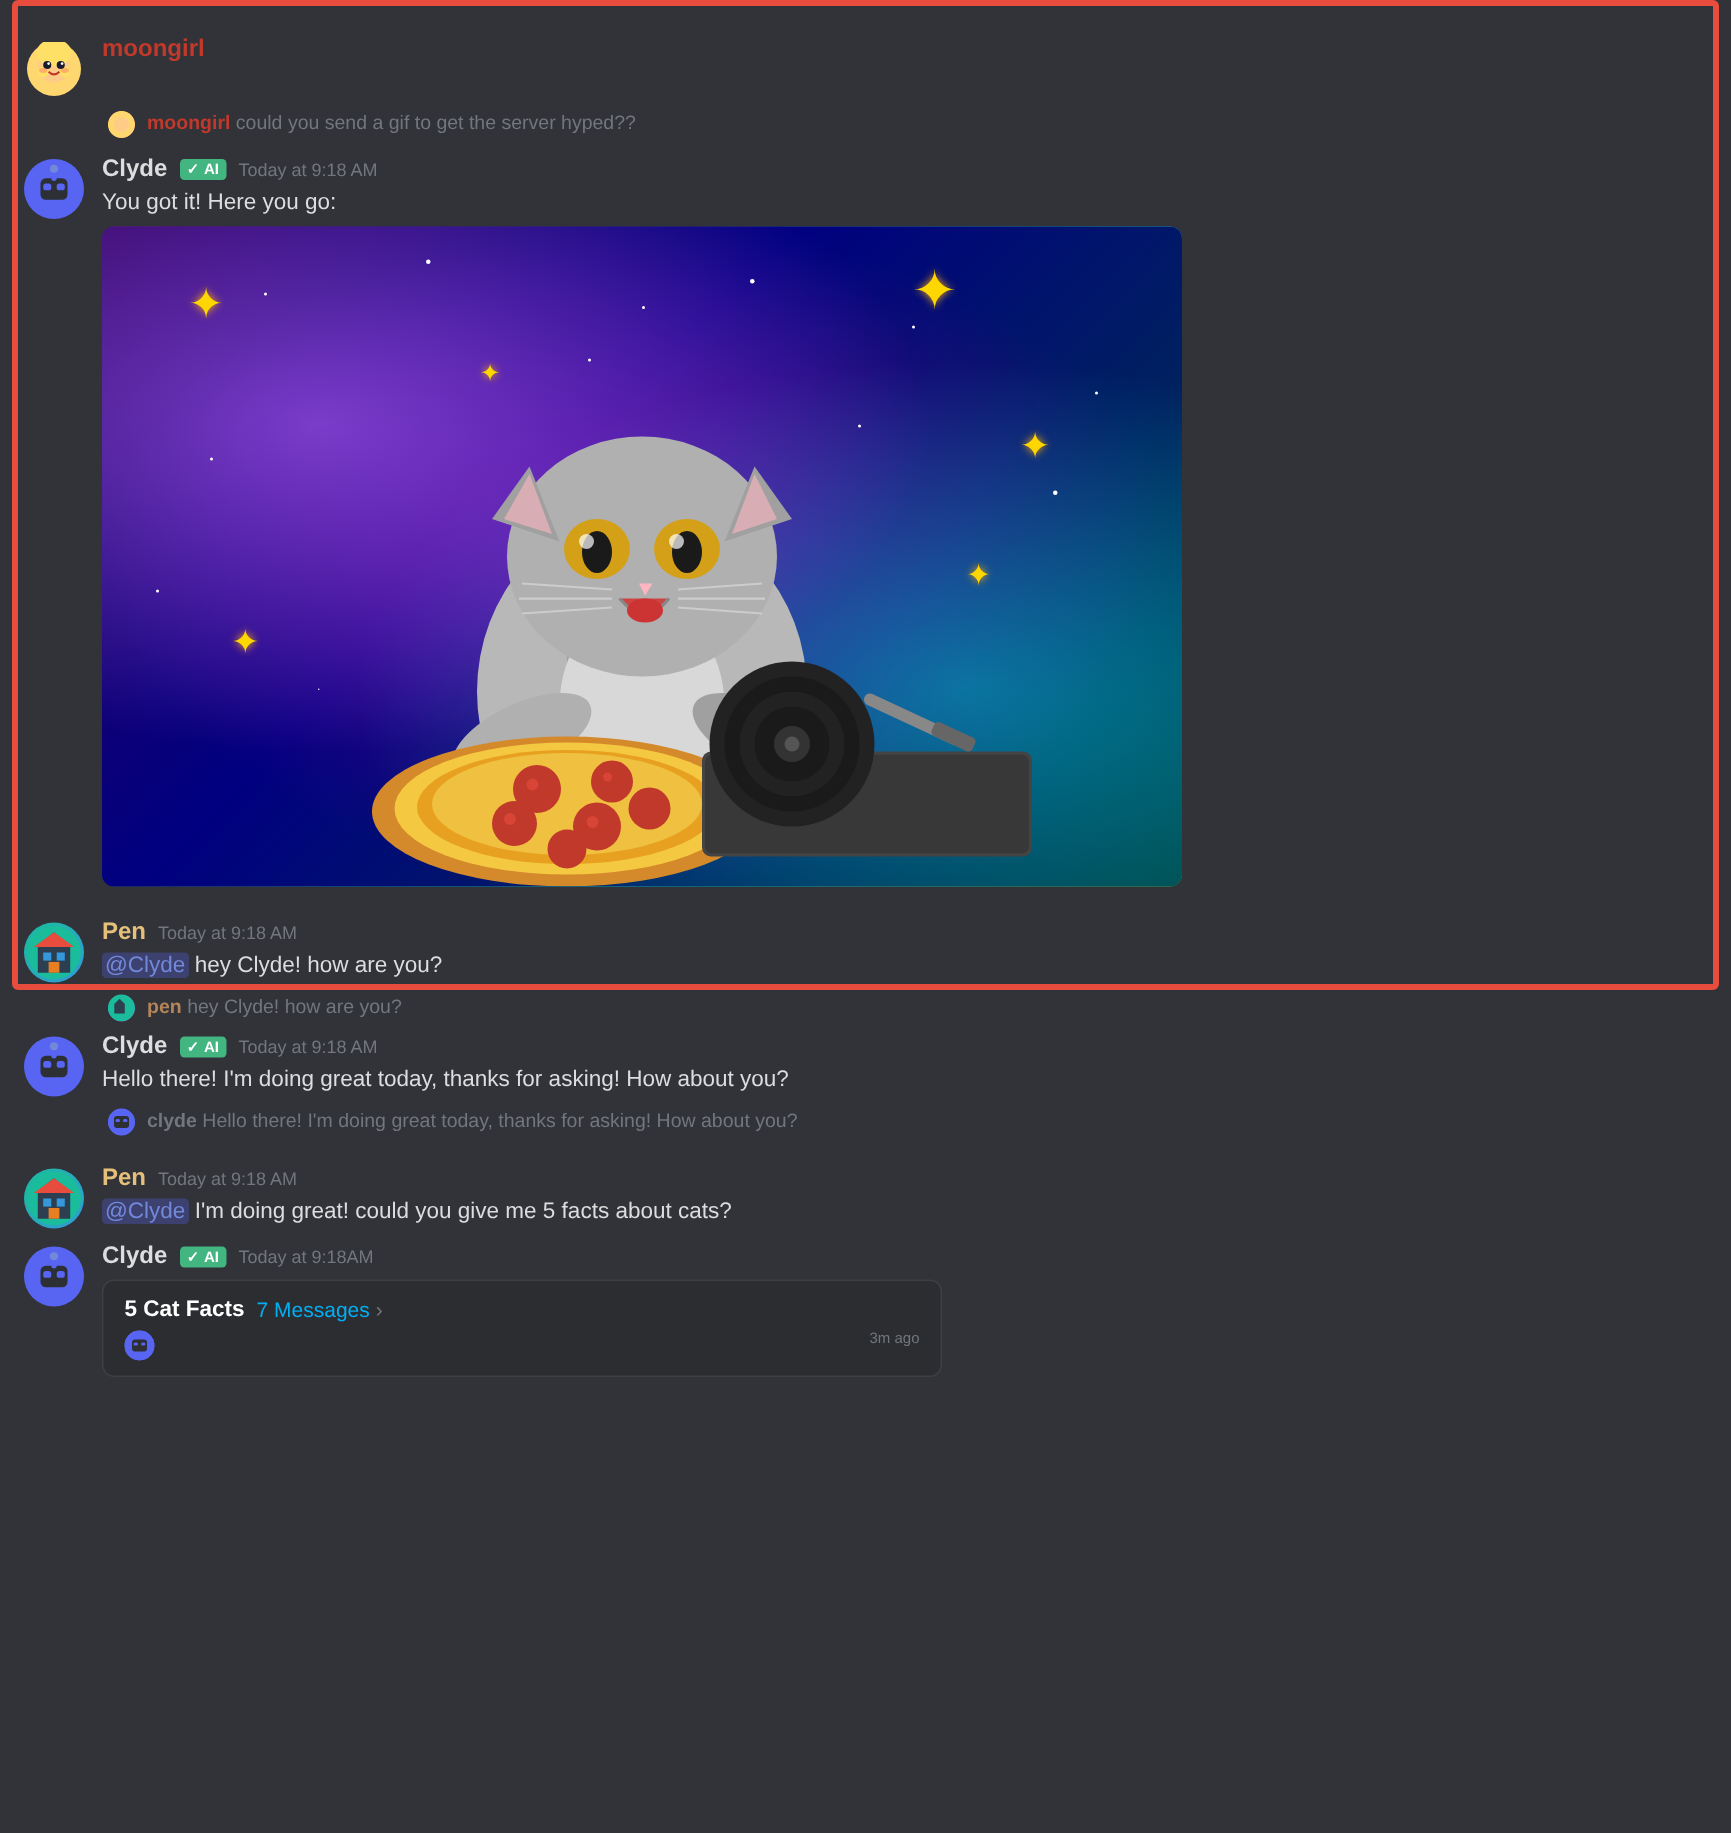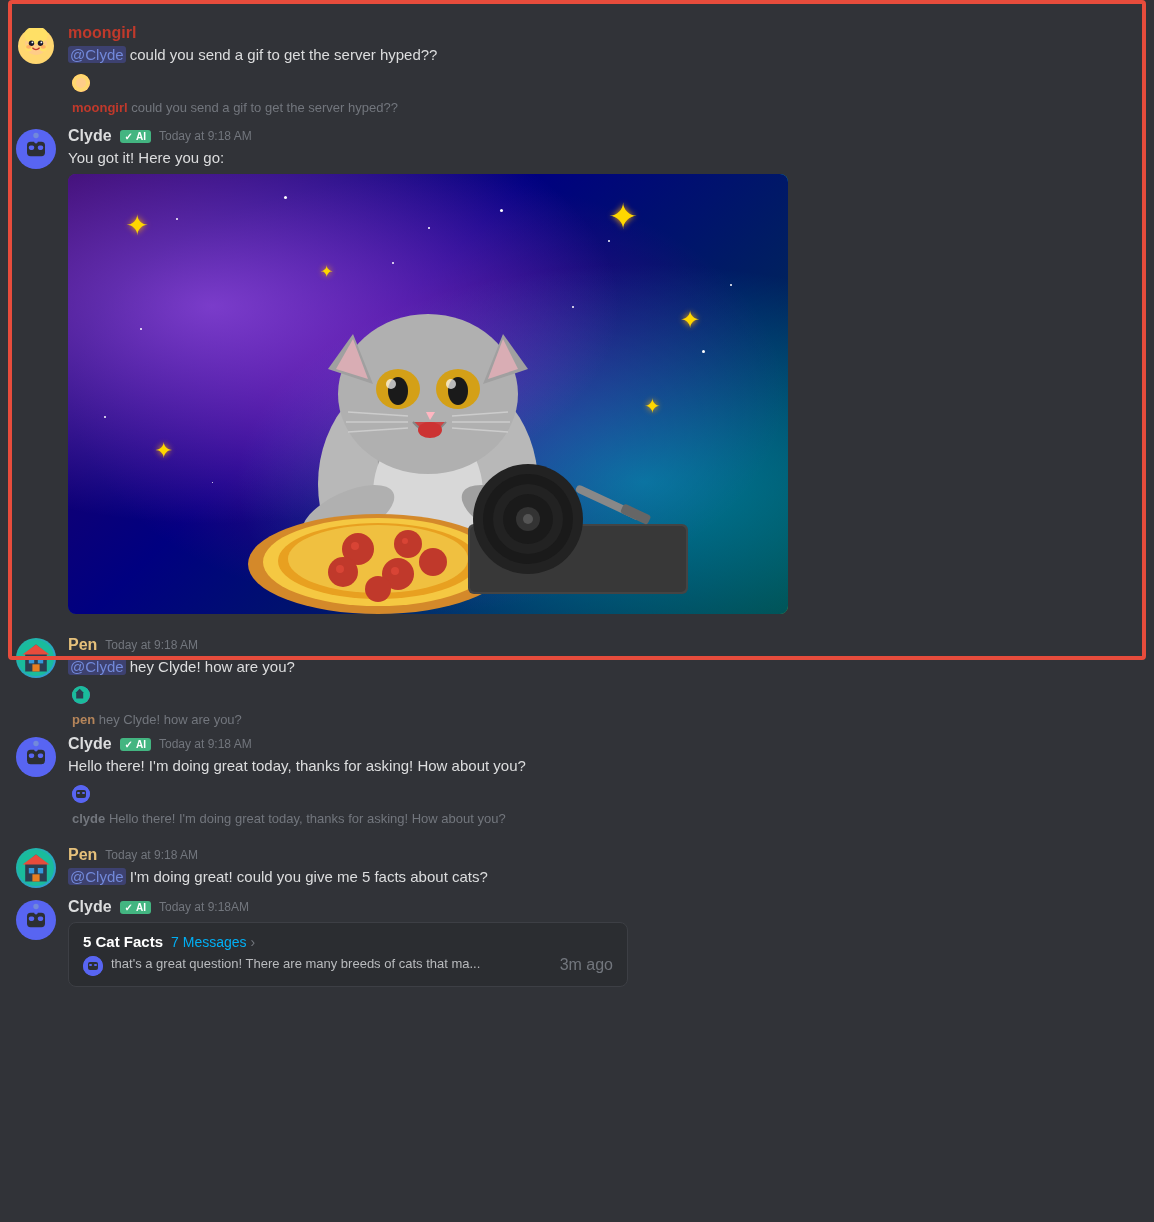--- a/index.html
+++ b/index.html
@@ -115,21 +115,20 @@
       font-weight: 500;
     }
 
     
     .echo-message {
       display: flex;
       align-items: flex-start;
       gap: 8px;
       padding: 2px 16px 2px 72px;
       margin-bottom: 2px;
-      flex-direction: column;
     }
 
     .echo-avatar {
       width: 18px;
       height: 18px;
       border-radius: 50%;
       flex-shrink: 0;
       display: flex;
       align-items: center;
       justify-content: center;
@@ -248,21 +247,21 @@
       justify-content: center;
     }
 
     .thread-preview-text {
       font-size: 13px;
       color: #b9bbbe;
       flex: 1;
     }
 
     .thread-preview-time {
-      font-size: 16px;
+      font-size: 10px;
       color: #72767d;
       margin-left: auto;
       flex-shrink: 0;
     }
 
     
     .face-clyde {
       width: 40px;
       height: 40px;
       border-radius: 50%;
@@ -312,24 +311,20 @@
 
         <path d="M16 22 Q20 26 24 22" stroke="#c0392b" stroke-width="1.5" fill="none"></path>
 
         <ellipse cx="12" cy="21" rx="3" ry="2" fill="rgba(255,100,100,0.4)"></ellipse>
         <ellipse cx="28" cy="21" rx="3" ry="2" fill="rgba(255,100,100,0.4)"></ellipse>
       </svg>
     </div>
     <div class="message-content">
       <div class="message-header">
         <span class="username username-moongirl">moongirl</span>
-      </div>
-      <div class="message-text">
-        <span class="mention-tag">@Clyde</span>
-        <span> could you send a gif to get the server hyped??</span>
       </div>
     </div>
   </div>
 
   <div class="echo-message">
     <div class="echo-avatar echo-avatar-moongirl">
       <svg viewBox="0 0 18 18" width="18" height="18">
         <circle cx="9" cy="9" r="9" fill="#ffd770"></circle>
         <circle cx="9" cy="9" r="5" fill="#ffcc88"></circle>
       </svg>
@@ -598,20 +593,19 @@
         </div>
         <div class="thread-preview-content">
           <div class="thread-preview-avatar">
             <svg viewBox="0 0 20 20" width="20" height="20">
               <circle cx="10" cy="10" r="10" fill="#5865f2"></circle>
               <rect x="5" y="6" width="10" height="8" rx="2" fill="#2c2f33"></rect>
               <rect x="6" y="8" width="3" height="2" rx="1" fill="#5865f2"></rect>
               <rect x="11" y="8" width="3" height="2" rx="1" fill="#5865f2"></rect>
             </svg>
           </div>
-          <span class="thread-preview-text">that's a great question! There are many breeds of cats that ma...</span>
           <span class="thread-preview-time">3m ago</span>
         </div>
       </div>
     </div>
   </div>
 
 </div>
 
 </body></html>

